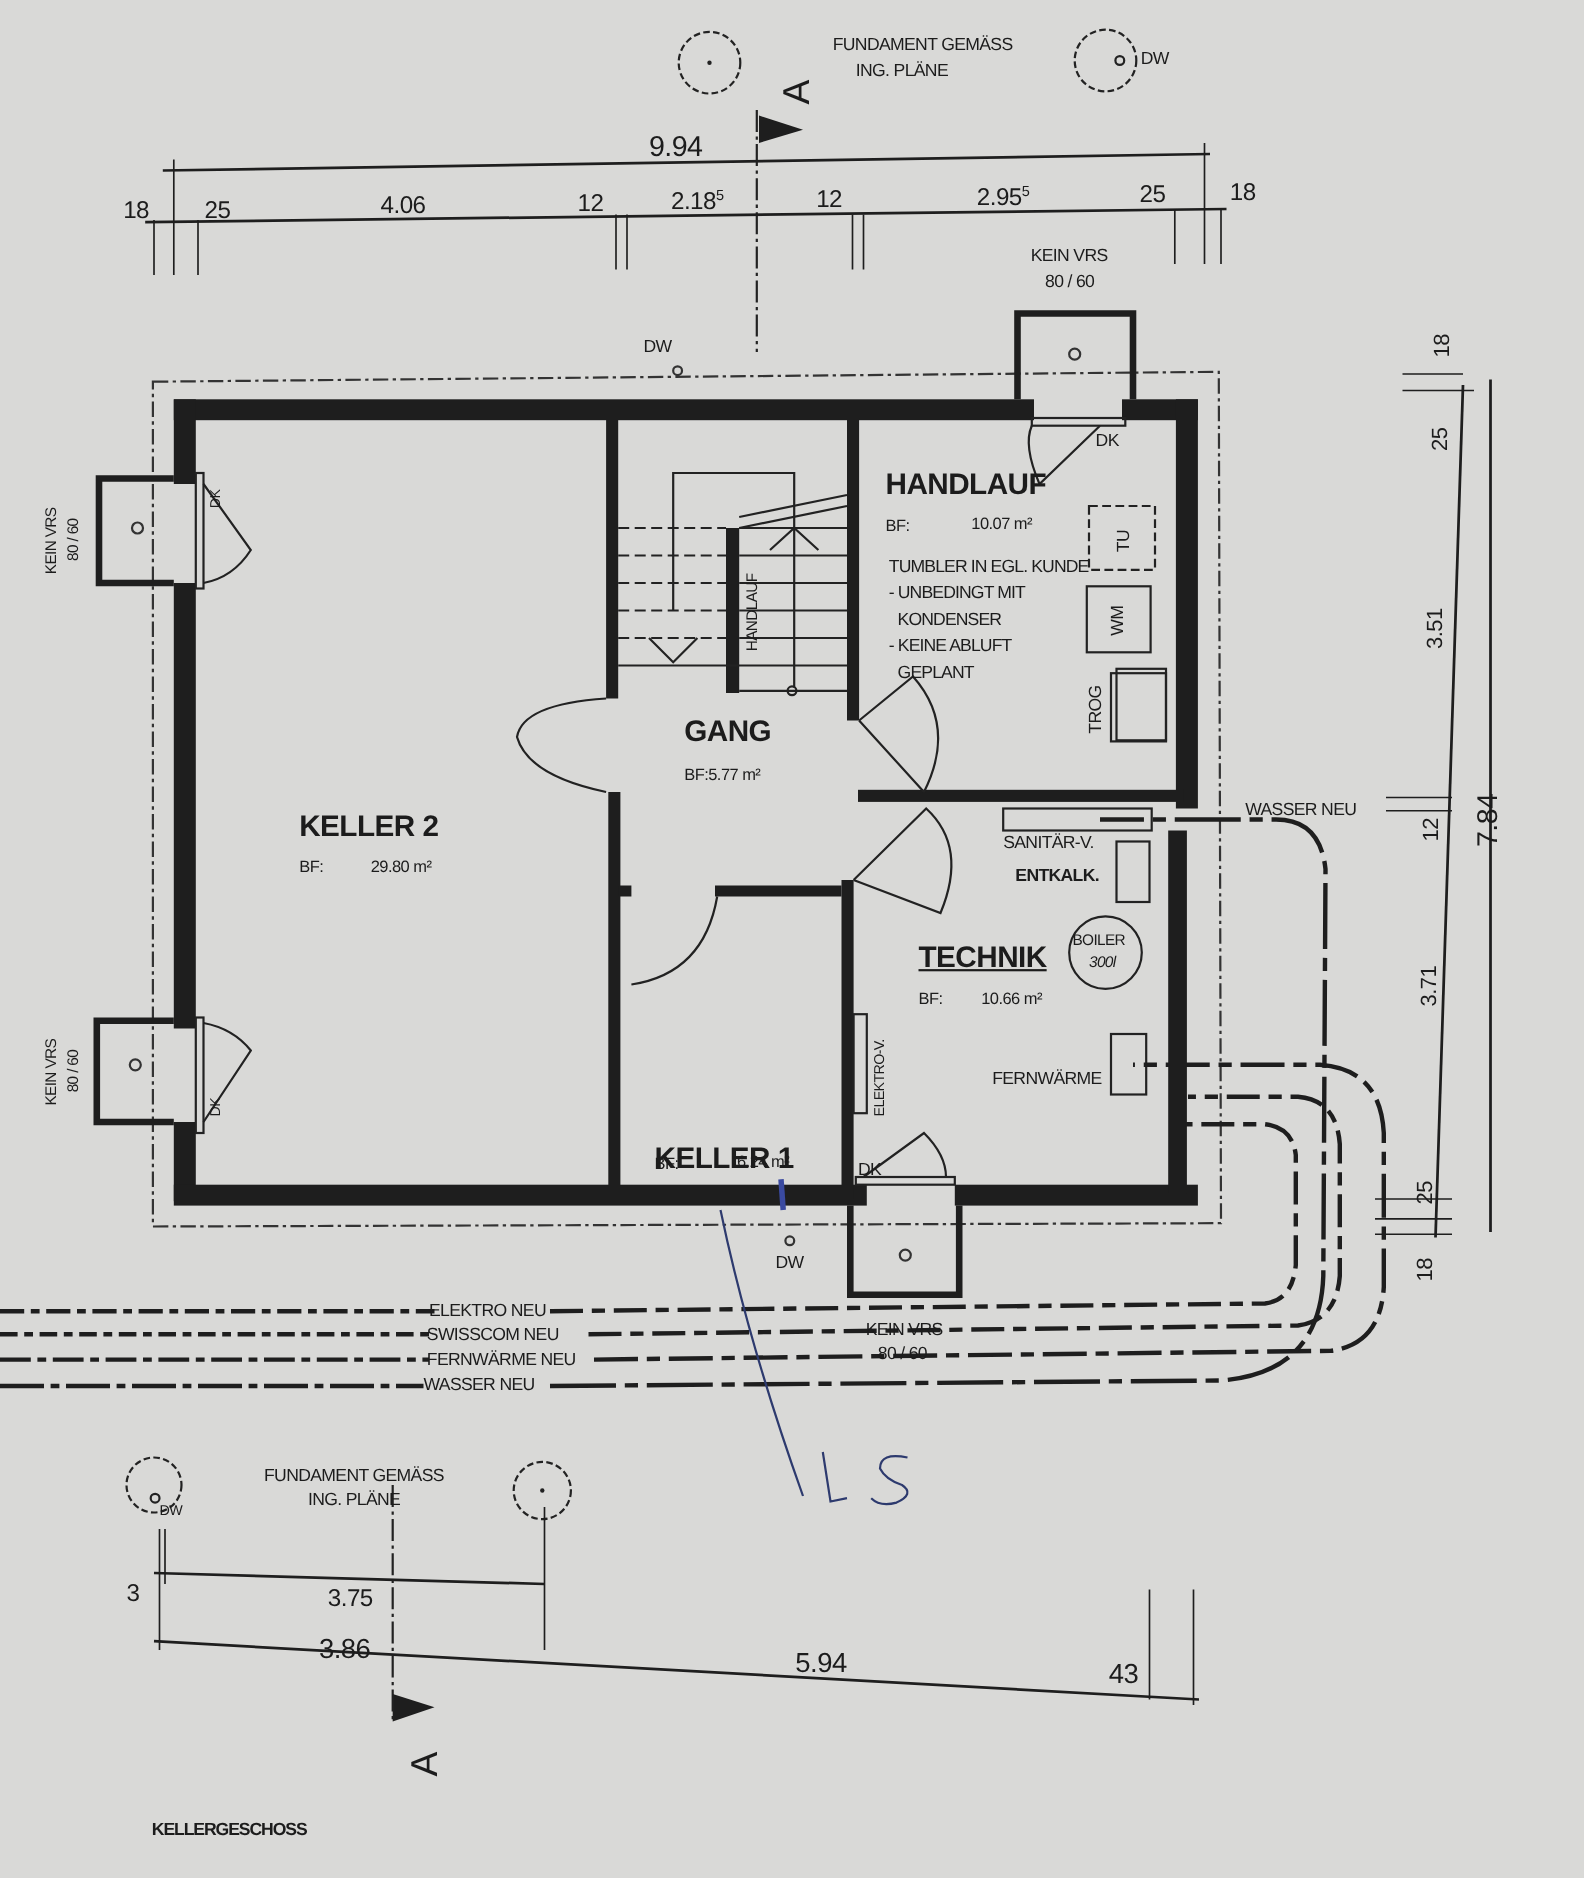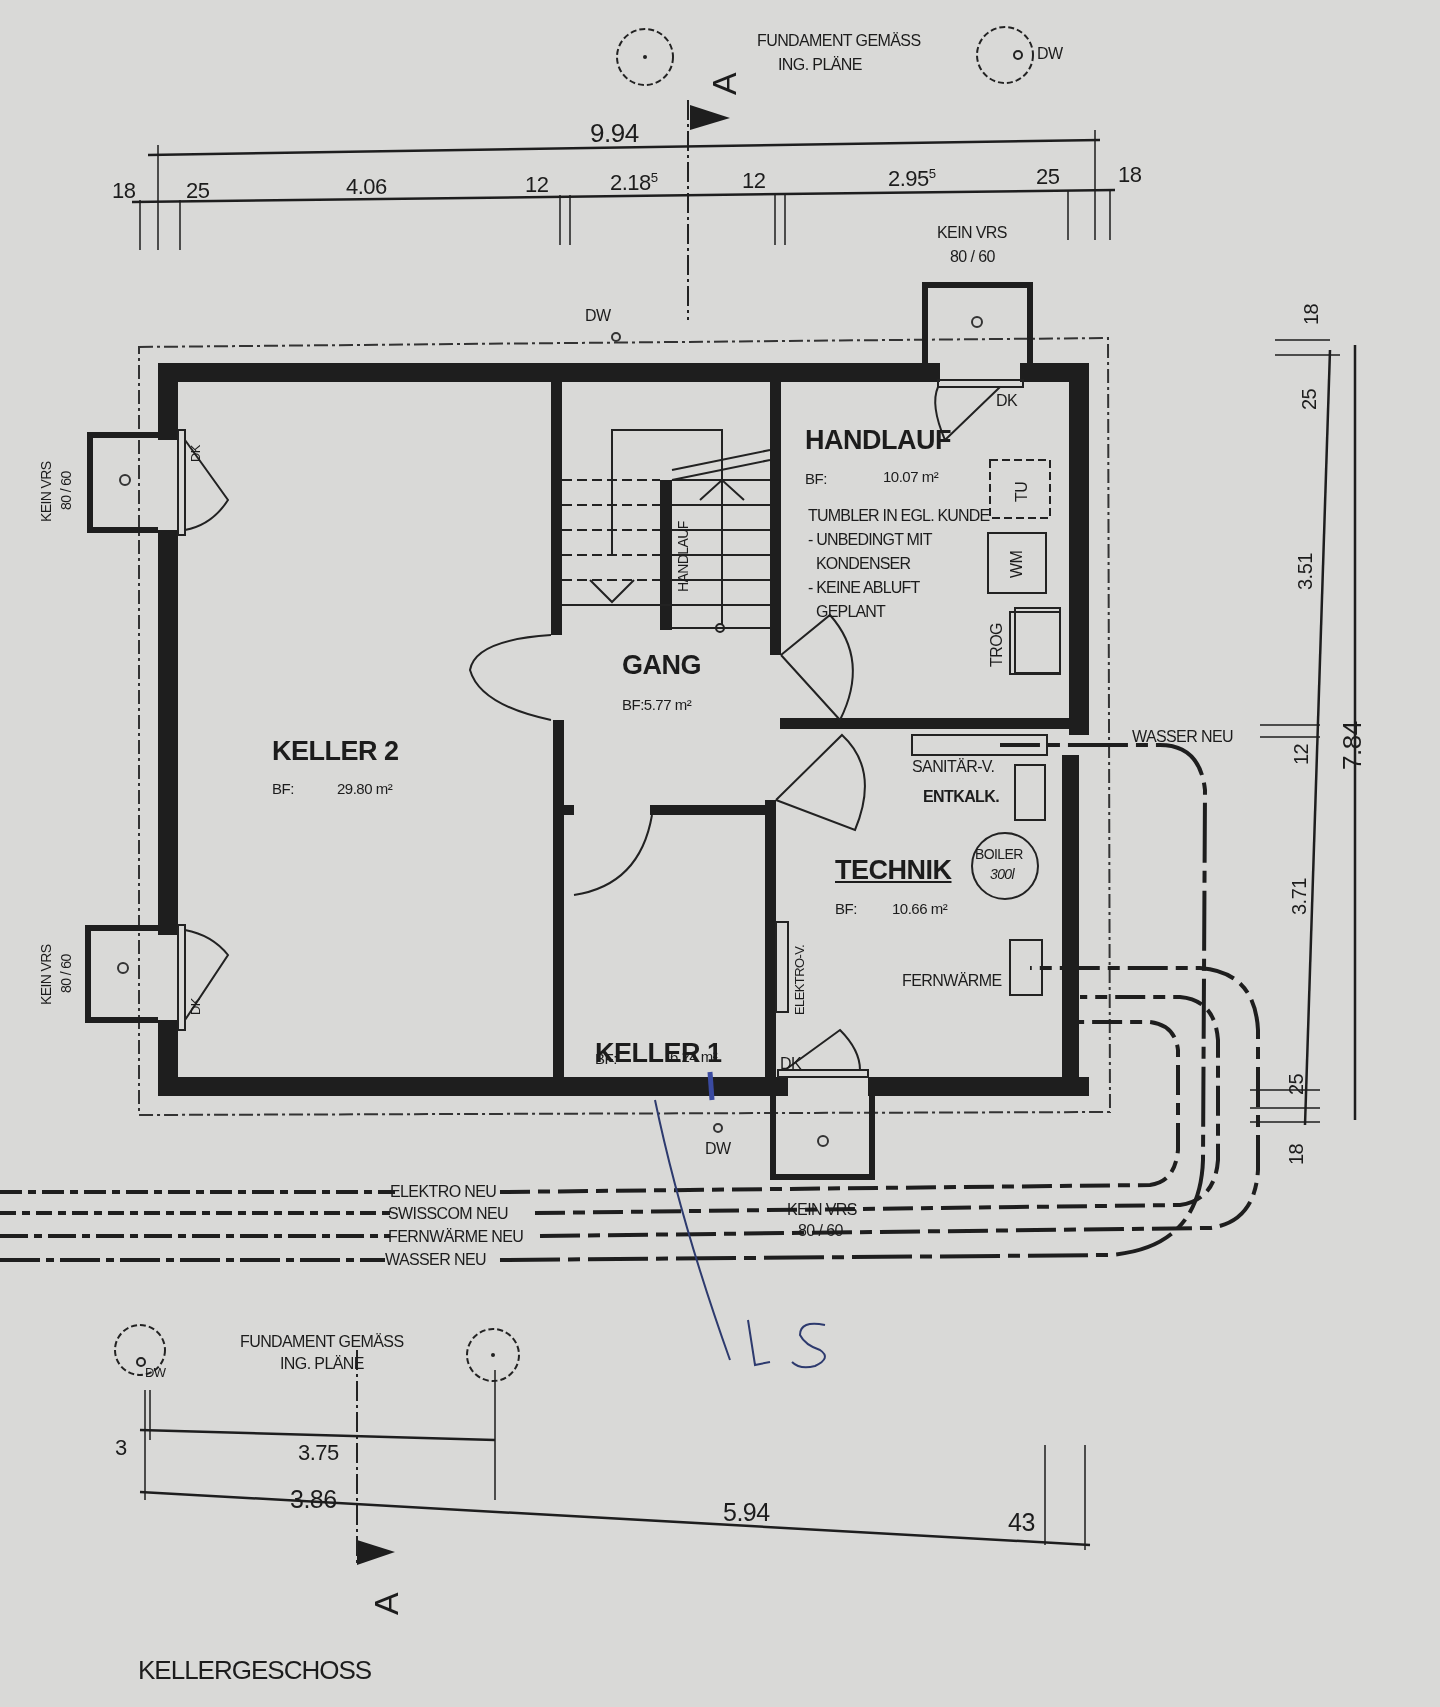--- a/index.html
+++ b/index.html
@@ -247,14 +247,14 @@
 
   <div class="t dim" style="left:115px;top:1435px;">3</div>
   <div class="t dim" style="left:298px;top:1440px;">3.75</div>
   <div class="t dim" style="left:290px;top:1485px;font-size:25px;">3.86</div>
   <div class="t dim" style="left:723px;top:1498px;font-size:25px;">5.94</div>
   <div class="t dim" style="left:1008px;top:1508px;font-size:25px;">43</div>
 
   <div class="t vert" style="left:705px;top:95px;font-size:34px;">A</div>
   <div class="t vert" style="left:367px;top:1615px;font-size:34px;">A</div>
 
-  <div class="t" style="left:138px;top:1655px;font-size:26px;font-weight:normal;letter-spacing:-1px;">KELLERGESCHOSS</div>
+  <div class="t" style="left:138px;top:1655px;font-size:16px;font-weight:bold;letter-spacing:-1px;">KELLERGESCHOSS</div>
 </div>
 
 </body></html>

